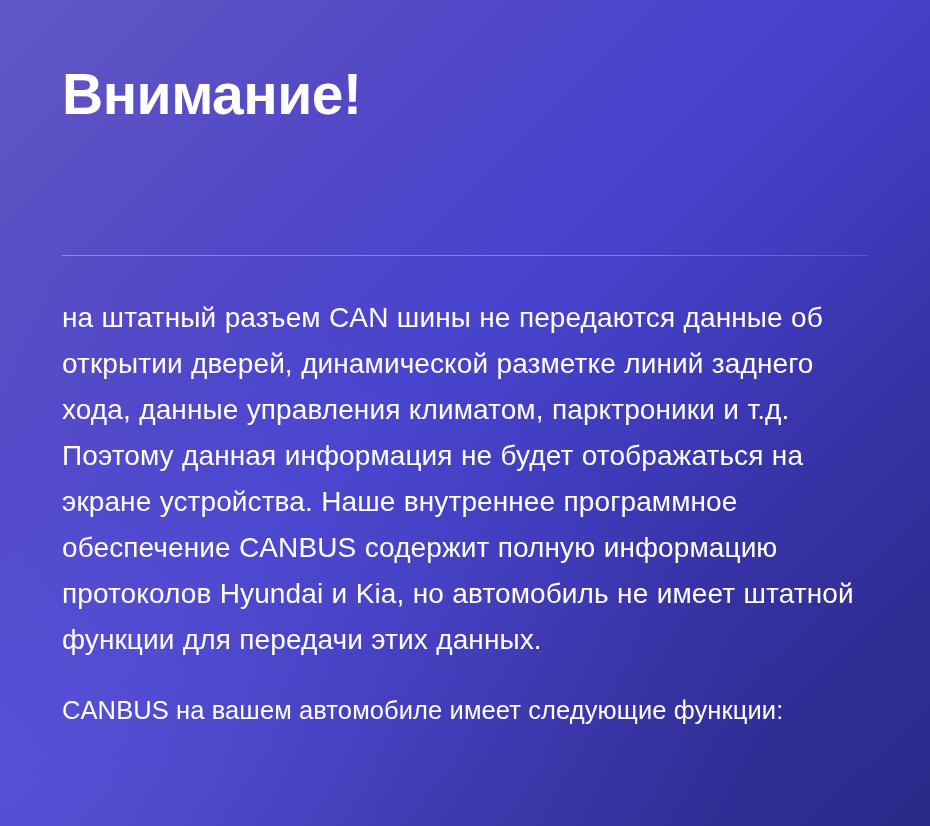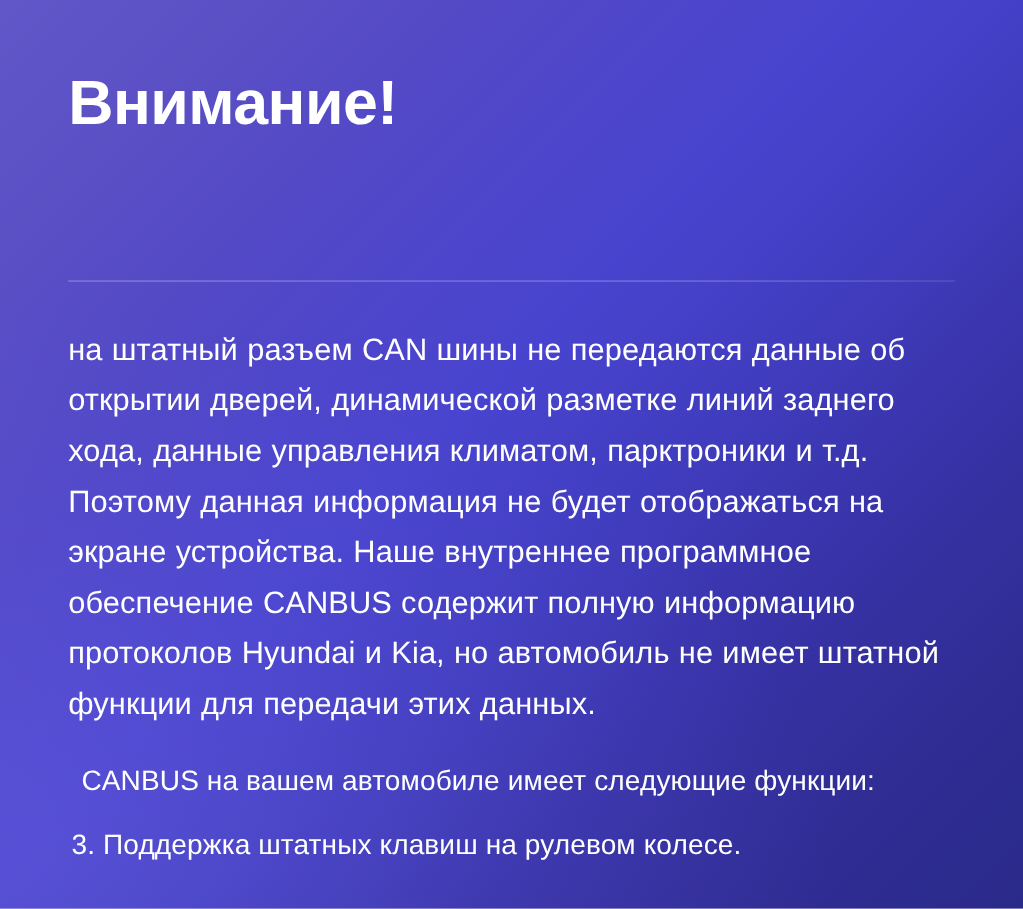--- a/index.html
+++ b/index.html
@@ -104,21 +104,21 @@
     color: #ffffff;
     letter-spacing: 0.1px;
     word-spacing: 0.5px;
   }
 
   .notice-list-block {
     margin-top: 24px;
   }
 
   .notice-list-intro {
-    margin: 12px;
+    margin: 0;
     font-size: 25.5px;
     line-height: 46px;
     color: #ffffff;
     letter-spacing: 0.1px;
   }
 
   .notice-list {
     list-style: none;
     margin: 0;
     padding: 0;
@@ -146,19 +146,18 @@
   <div class="notice-divider"></div>
 
   <div class="notice-body">
 
     <p class="notice-paragraph">на штатный разъем CAN шины не передаются данные об открытии дверей, динамической разметке линий заднего хода, данные управления климатом, парктроники и т.д. Поэтому данная информация не будет отображаться на экране устройства. Наше внутреннее программное обеспечение CANBUS содержит полную информацию протоколов Hyundai и Kia, но автомобиль не имеет штатной функции для передачи этих данных.</p>
 
     <div class="notice-list-block">
       <p class="notice-list-intro">CANBUS на вашем автомобиле имеет следующие функции:</p>
 
       <ol class="notice-list">
-        <li class="notice-list-item">3. Поддержка штатных клавиш на рулевом колесе.</li>
       </ol>
     </div>
 
   </div>
 
 </div>
 
 </body></html>

